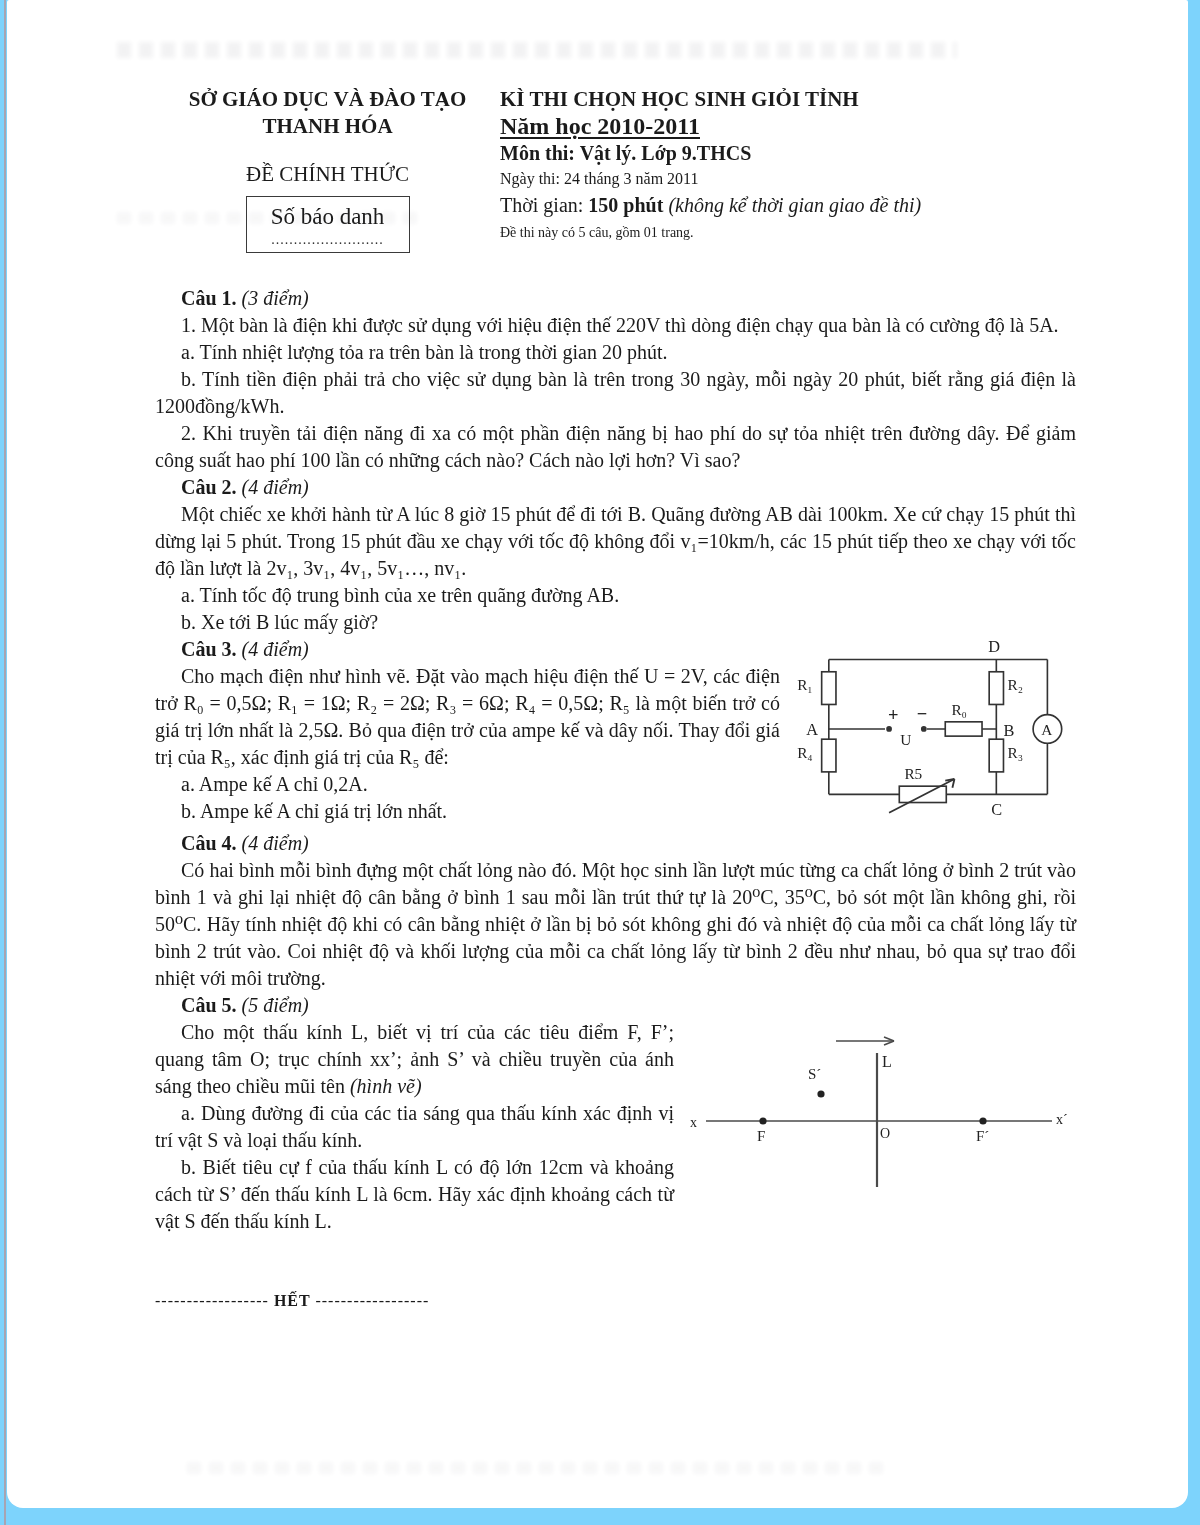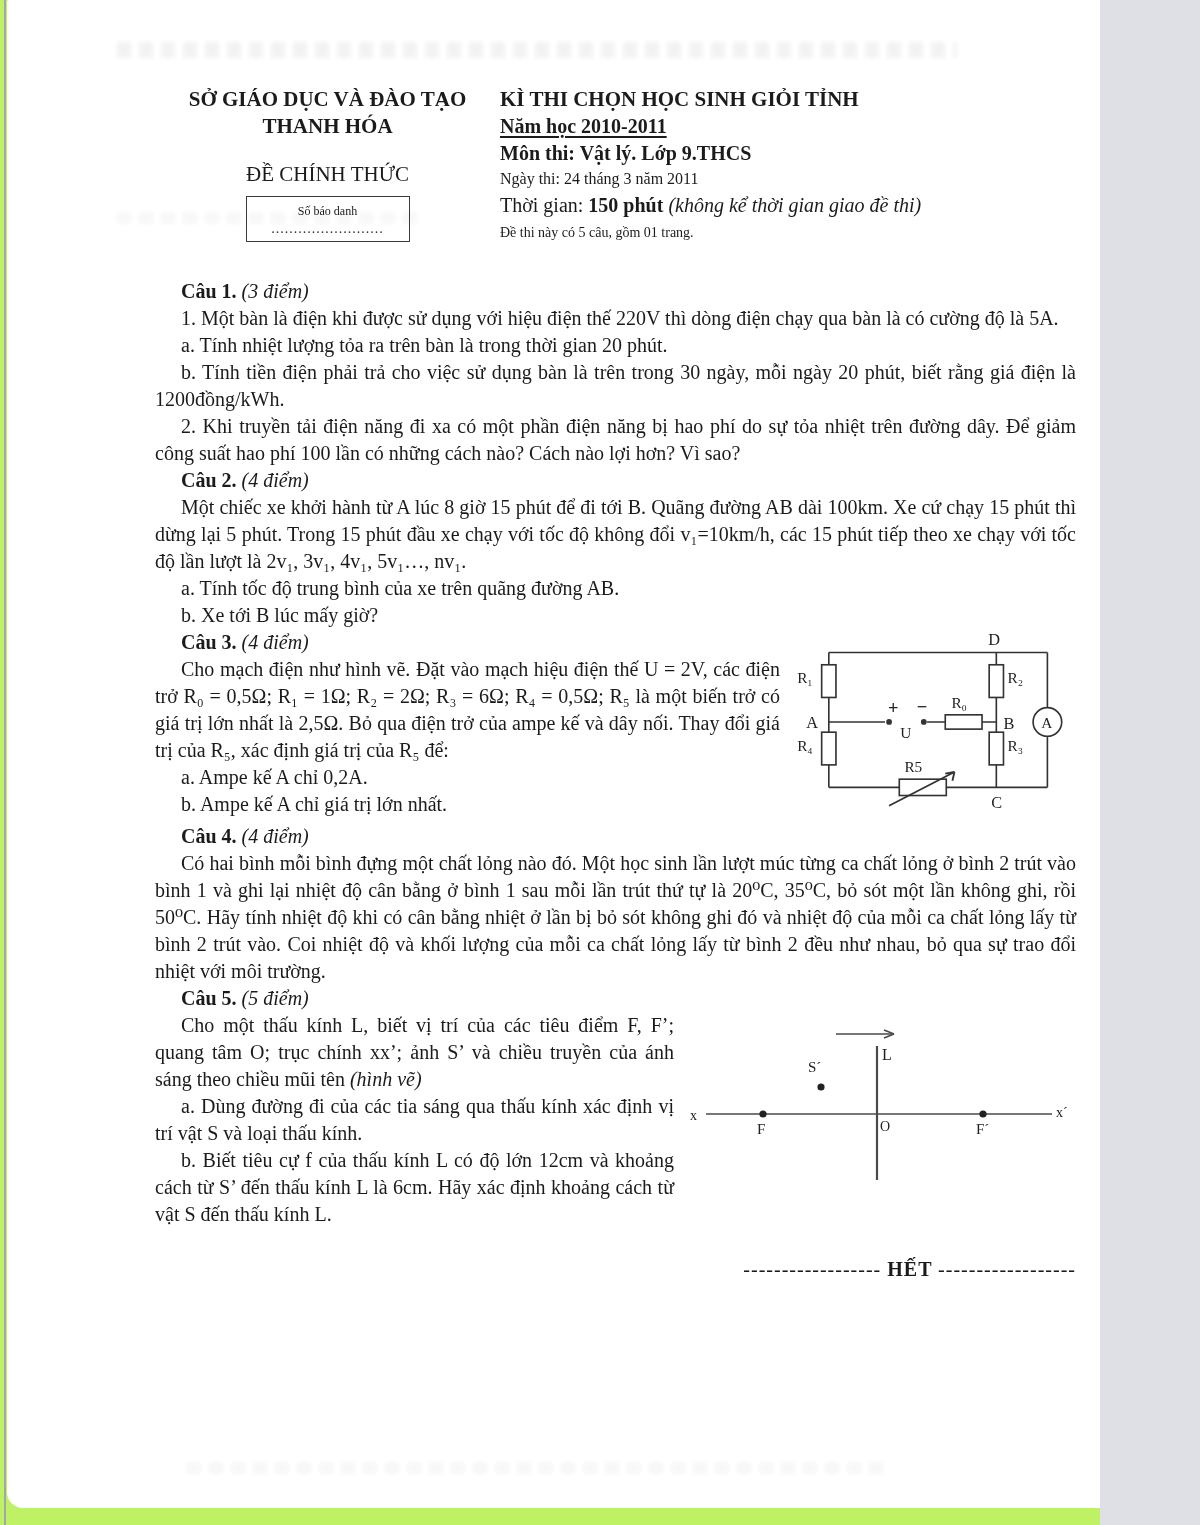--- a/index.html
+++ b/index.html
@@ -1,37 +1,37 @@
 <!DOCTYPE html>
 <html><head>
 <meta charset="utf-8">
 <style>
   html,body{margin:0;padding:0;background:#dfdfe6;}
-  .frame{position:relative;width:1100px;height:1525px;background:#bef264;overflow:hidden;
+  .frame{position:relative;width:1200px;height:1525px;background:#7dd3fc;overflow:hidden;
          font-family:"Liberation Serif","DejaVu Serif",serif;}
   .frame::before{content:"";position:absolute;left:4px;top:0;bottom:0;width:2px;background:#a7a4b2;z-index:3;}
   .page{position:absolute;left:7px;top:0;width:1181px;height:1508px;background:#ffffff;
         border-radius:2px 2px 16px 16px;color:#1b1b1b;}
   .ghost{position:absolute;opacity:0.05;filter:blur(2px);background:
          repeating-linear-gradient(90deg,#223 0 14px,transparent 14px 22px);pointer-events:none;}
   .ghost.g1{left:110px;top:42px;width:840px;height:16px;}
   .ghost.g2{left:110px;top:212px;width:300px;height:12px;opacity:0.03;}
   .ghost.g3{left:180px;top:1462px;width:700px;height:12px;opacity:0.03;}
 
   
   .header{display:flex;padding:86px 120px 0 148px;}
   .hdr-left{width:345px;text-align:center;flex-shrink:0;}
   .hdr-right{flex:1;}
   .hl1,.hl2{font-weight:bold;font-size:21px;line-height:27px;}
   .hl3{font-size:21px;line-height:26px;margin-top:21px;}
   .sbd-box{width:150px;margin:9px auto 0;border:1px solid #3a3a3a;padding:7px 6px 2px;}
-  .sbd-label{font-size:12px;}
+  .sbd-label{font-size:23px;}
   .sbd-dots{font-size:14px;letter-spacing:1px;color:#333;line-height:20px;overflow:hidden;white-space:nowrap;}
   .hr1{font-weight:bold;font-size:21px;line-height:27px;}
-  .hr2{font-weight:bold;font-size:20px;line-height:27px;}
+  .hr2{font-weight:bold;font-size:24px;line-height:27px;}
   .hr2 span{text-decoration:underline;text-decoration-thickness:2px;text-underline-offset:3px;}
   .hr3{font-weight:bold;font-size:20px;line-height:26px;}
   .hr4{font-size:16px;line-height:26px;}
   .hr5{font-size:20px;line-height:27px;}
   .hr5 .b{font-weight:bold;margin-top:38px;}
   .hr5 .i{font-style:italic;}
   .hr6{font-size:14px;line-height:27px;}
 
   
   .body{padding:32px 112px 0 148px;font-size:20px;line-height:27px;text-align:justify;}
@@ -39,21 +39,21 @@
   .q-head{text-indent:26px;}
   .q-head .qn{font-weight:bold;}
   .q-head .qp{font-style:italic;}
   .q p{margin:0;text-indent:26px;}
   .q p .i{font-style:italic;}
   .fig{float:right;}
   .fig.circuit{width:286px;margin:-24px 0 2px 10px;}
   .fig.lens{width:392px;margin:-2px 0 2px 10px;}
   svg text{font-family:"Liberation Serif","DejaVu Serif",serif;fill:#222;}
 
-  .het{margin-top:28px;text-align:right;font-size:20px;letter-spacing:1px;}
+  .het{margin-top:52px;text-align:left;font-size:16px;letter-spacing:1px;}
   .het .b{font-weight:bold;}
   .notes{margin:44px 0 0 148px;font-style:italic;font-size:20px;line-height:30px;}
 </style>
 </head>
 <body>
 
 <div class="frame">
   <div class="page">
     <div class="ghost g1"></div>
     <div class="ghost g2"></div>

